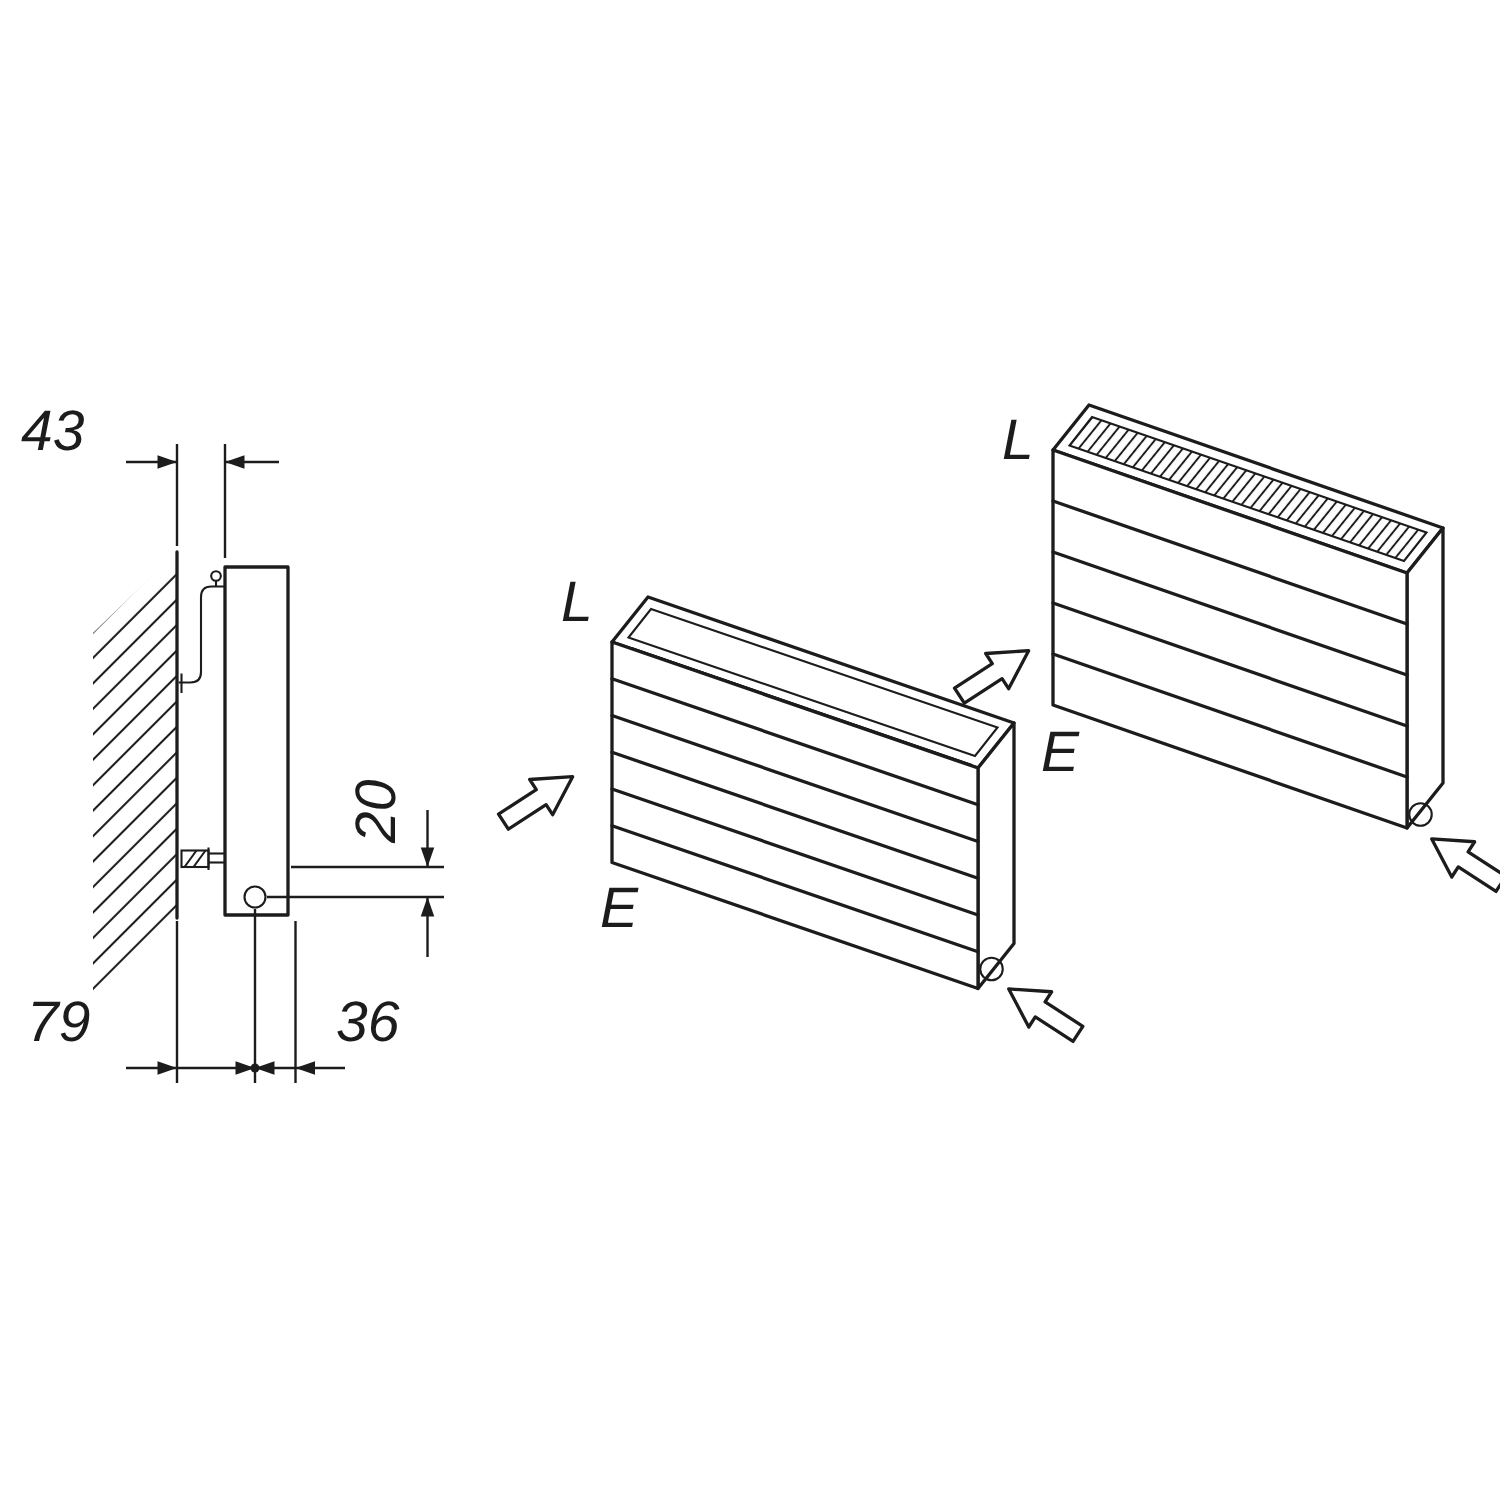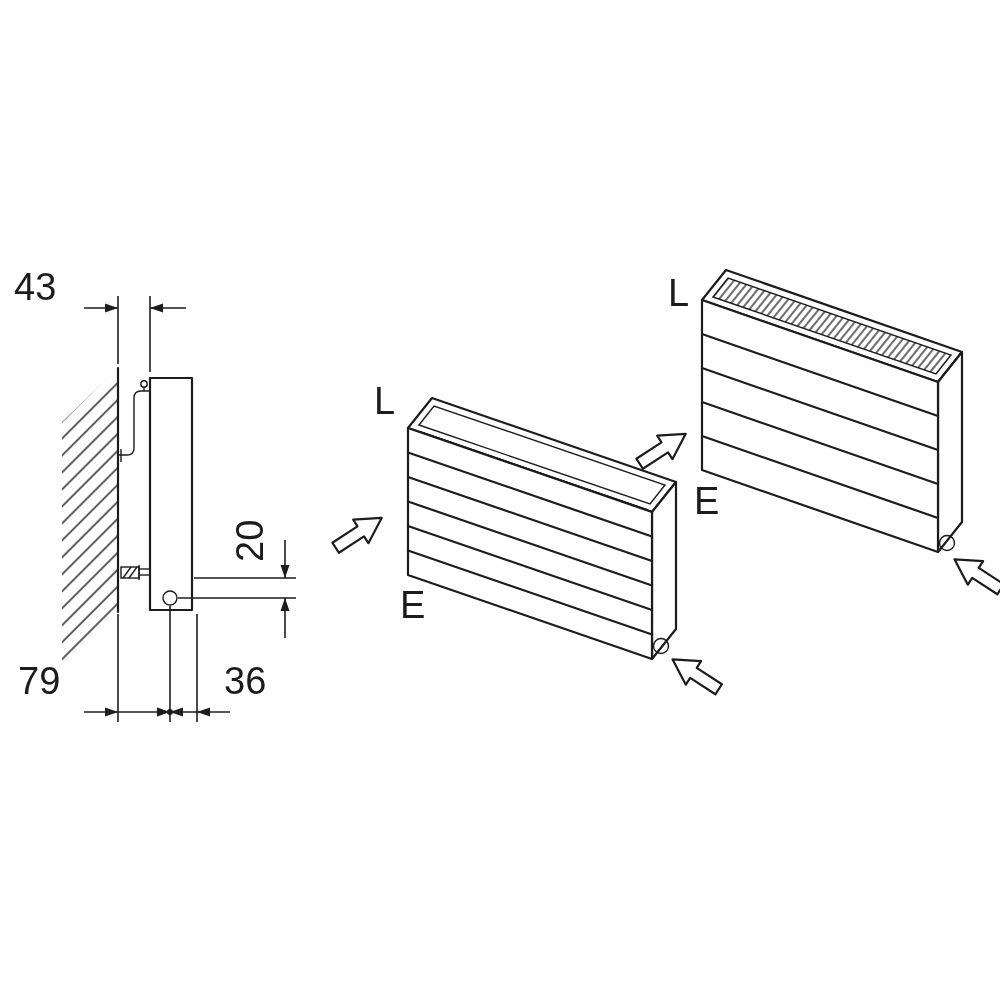--- a/index.html
+++ b/index.html
@@ -1,20 +1,21 @@
 <!DOCTYPE html>
 <html style="--line: #1c1c1c; --bg: #ffffff;"><head>
 <meta charset="utf-8">
 <style>
   :root { --line:#1c1c1c; --bg:#ffffff; }
   html,body { margin:0; padding:0; background:var(--bg); }
   .stage {
     width:1000px; height:1000px; position:relative;
     background:var(--bg);
     font-family:"Liberation Sans", sans-serif;
+    font-style:italic;
   }
   svg { display:block; }
   .ln   { stroke:var(--line); stroke-width:2.2; fill:none; stroke-linecap:round; stroke-linejoin:round; }
   .fillw{ fill:var(--bg); }
   .thin { stroke:var(--line); stroke-width:1.4; fill:none; }
   .dim  { stroke:var(--line); stroke-width:1.6; fill:none; }
   .ah   { fill:var(--line); stroke:none; }
   .txt  { fill:var(--line); font-size:38px; font-family:"Liberation Sans", sans-serif; }
   .txtL { fill:var(--line); font-size:38px; font-family:"Liberation Sans", sans-serif; }
 </style>

